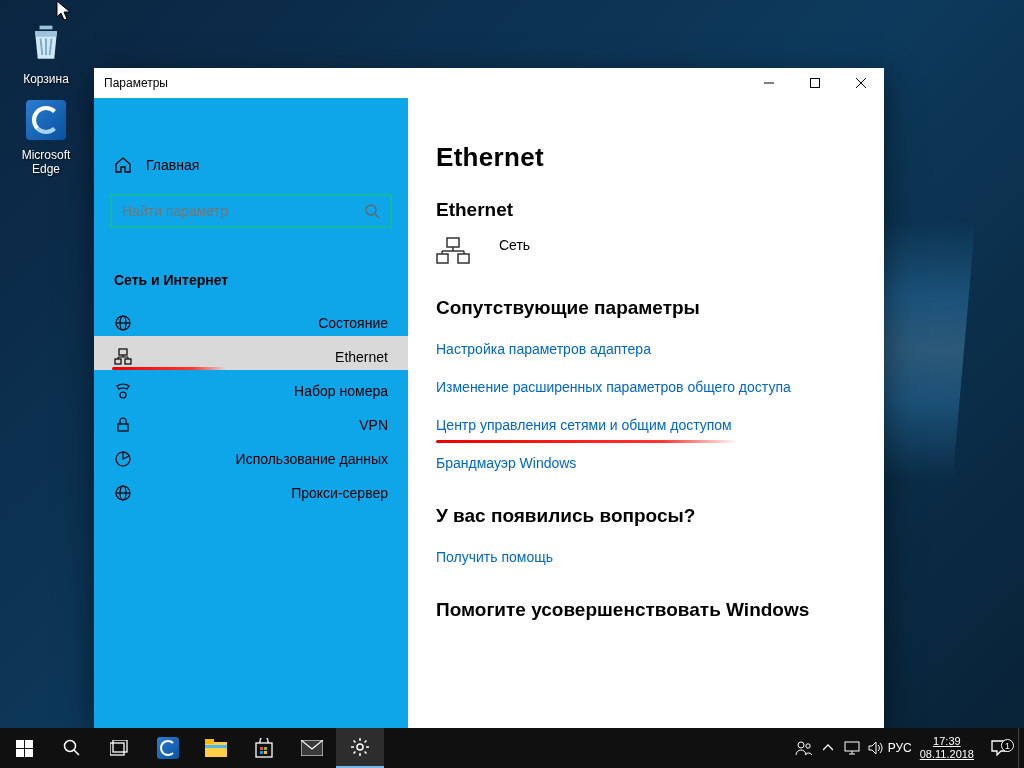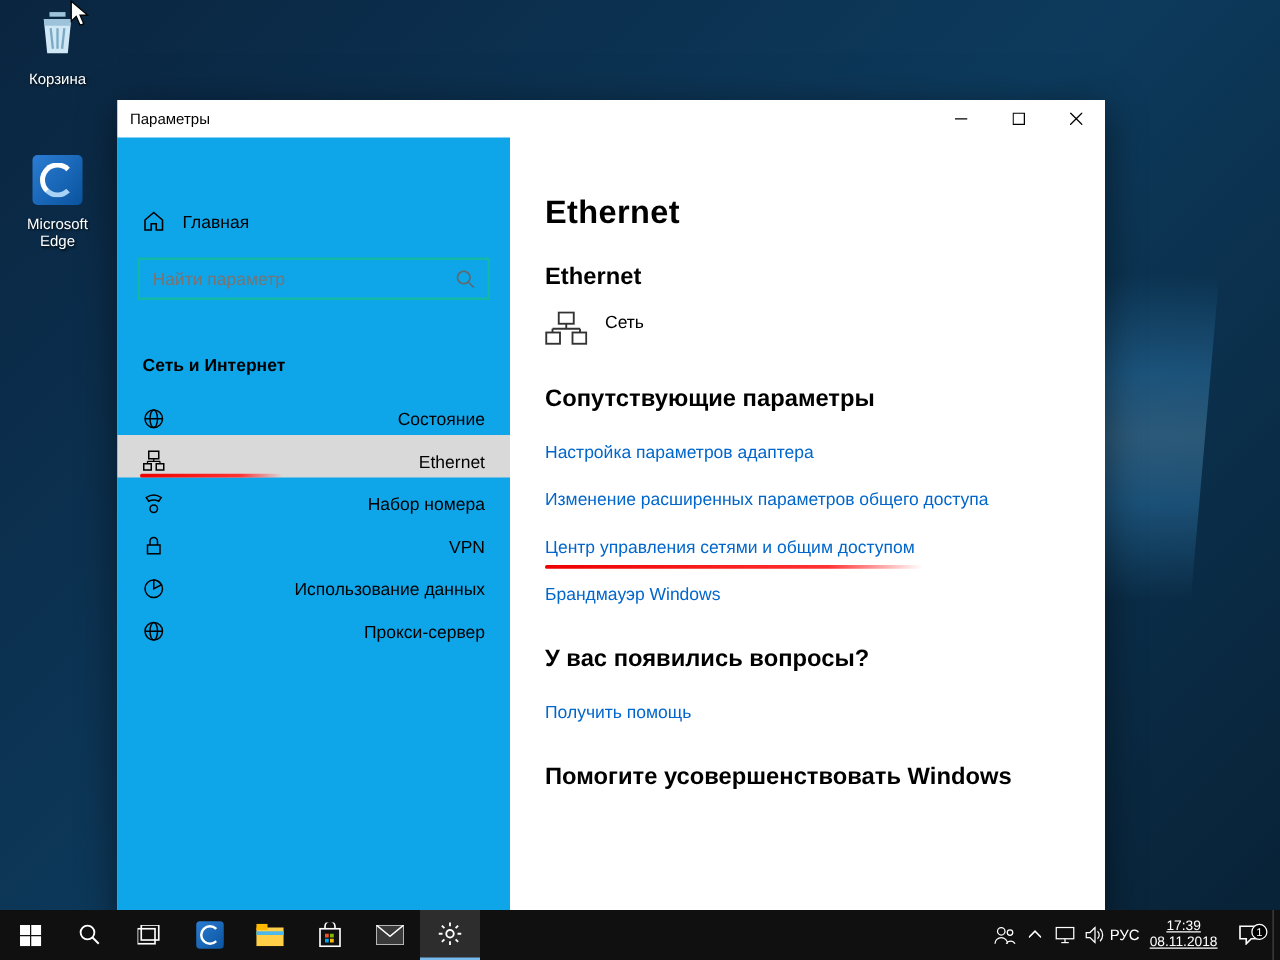--- a/index.html
+++ b/index.html
@@ -19,21 +19,21 @@
   cursor: pointer;
 }
 .desktop-icon .ic { width: 48px; height: 48px; margin: 0 auto 4px; display:flex;align-items:center;justify-content:center;}
 .desktop-icon .label { font-size: 12px; text-shadow: 1px 1px 2px rgba(0,0,0,.8); }
 .recycle-ic svg{width:44px;height:44px;}
 .edge-ic{width:40px;height:40px;background:linear-gradient(135deg,#2b7cd3,#0a549f);border-radius:4px;position:relative;}
 .edge-ic::after{content:"";position:absolute;left:6px;top:6px;right:6px;bottom:6px;border:4px solid #fff;border-radius:50%;border-right-color:transparent;border-bottom-color:#aad4f5;}
 .cursor { position:absolute; left:56px; top:0px; z-index:200; }
 
 .window {
-  position: absolute; left: 94px; top: 80px; width: 790px; height: 660px;
+  position: absolute; left: 94px; top: 68px; width: 790px; height: 660px;
   background: #fff; box-shadow: 0 8px 30px rgba(0,0,0,.5);
 }
 .titlebar {
   height: 30px; display:flex; align-items:center; background:#fff; border-bottom:none;
 }
 .titlebar .title { padding-left: 10px; font-size: 12px; color:#000; }
 .titlebar .spacer{flex:1;}
 .tb-btn { width:46px; height:30px; display:flex;align-items:center;justify-content:center; cursor:pointer;}
 
 .win-body { display:flex; height:calc(100% - 30px); }
@@ -45,21 +45,21 @@
 .nav-item{display:flex;align-items:center;padding:12px 20px 4px 20px;cursor:pointer;font-size:14px;color:#000;position:relative;justify-content:space-between;}
 .nav-item .ic{width:18px;height:18px;display:flex;align-items:center;justify-content:center;color:#000;}
 .nav-item.active{background:#d9d9d9;}
 .red-underline{position:absolute;left:18px;bottom:0px;width:114px;height:3px;background:linear-gradient(90deg,#e00 0%,#f33 70%,rgba(255,0,0,0) 100%);border-radius:2px;}
 
 .content{flex:1;padding:44px 28px 0;overflow:hidden;background:#fff;}
 .content h1{font-size:26px;font-weight:600;letter-spacing:0.3px;margin-bottom:26px;color:#000;}
 .content h2{font-size:19px;font-weight:600;margin-bottom:16px;color:#000;}
 .net-row{display:flex;gap:14px;margin-bottom:32px;align-items:flex-start;}
 .net-row .net-ic{width:34px;height:28px;color:#333;}
-.net-row .txt .name{font-size:14px;color:#000;}
+.net-row .txt .name{font-size:14px;color:#000;margin-left:15px;}
 .net-row .txt .sub{font-size:14px;color:#666;}
 .link{color:#0066cc;font-size:14px;padding:6px 0;cursor:pointer;display:inline-block;}
 .link.underlined{position:relative;}
 .link.underlined::after{content:"";position:absolute;left:0;right:-6px;bottom:-4px;height:3px;background:linear-gradient(90deg,#e00 0%,#f33 75%,rgba(255,0,0,0) 100%);border-radius:2px;}
 .link-block{display:flex;flex-direction:column;align-items:flex-start;gap:10px;margin-bottom:28px;}
 
 .taskbar{position:absolute;left:0;right:0;bottom:0;height:40px;background:#101010;display:flex;align-items:center;}
 .tb-item{width:48px;height:40px;display:flex;align-items:center;justify-content:center;cursor:pointer;color:#fff;}
 .tb-item.active{border-bottom:2px solid #76b9ed;background:rgba(255,255,255,.12);}
 .tray{margin-left:auto;display:flex;align-items:center;height:100%;}
@@ -69,33 +69,33 @@
 .tray .clock div{white-space:nowrap;text-decoration:underline;}
 .action-center{width:36px;display:flex;align-items:center;justify-content:center;color:#fff;position:relative;}
 .badge{position:absolute;bottom:4px;right:4px;background:#000;border:1px solid #fff;border-radius:50%;width:13px;height:13px;font-size:9px;display:flex;align-items:center;justify-content:center;}
 svg{display:block;}
 </style>
 </head>
 <body>
 
 <div class="light-beams"></div>
 
-<div class="desktop-icon" style="left:8px;top:4px;text-align:center;">
+<div class="desktop-icon" style="left:8px;top:20px;text-align:center;">
   <div class="ic recycle-ic">
     <svg viewBox="0 0 48 48">
         <path fill="#d0e7f5" d="M12 10h24l-3 30H15z"></path>
         <path fill="#9cc3d9" d="M12 10h24l-1 6H13z"></path>
         <rect x="17" y="4" width="14" height="4" fill="#9cc3d9"></rect>
         <path fill="#7ba9c2" d="M18 18l2 18M24 18v18M30 18l-2 18" stroke="#7ba9c2" stroke-width="2"></path>
       </svg>
   </div>
   <div class="label">Корзина</div>
 </div>
 
-<div class="desktop-icon" style="left:8px;top:120px;">
+<div class="desktop-icon" style="left:8px;top:96px;">
   <div class="ic">
       <div class="edge-ic"></div>
     </div>
   <div class="label">Microsoft Edge</div>
 </div>
 
 <svg class="cursor" width="18" height="22">
     <path d="M1 1l0 16 4-4 3 7 3-1-3-7 6 0z" fill="#fff" stroke="#000" stroke-width="1"></path>
   </svg>
 

